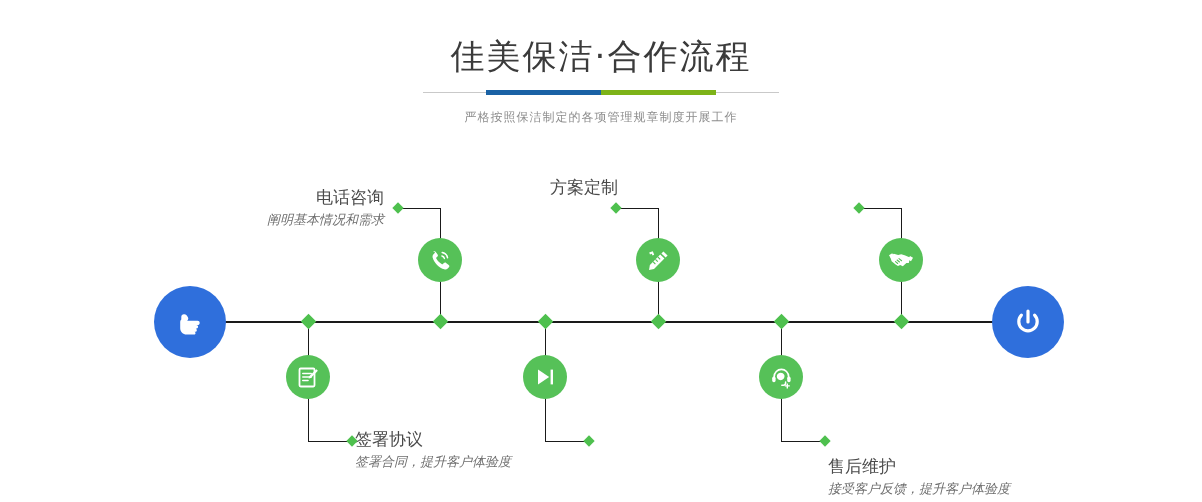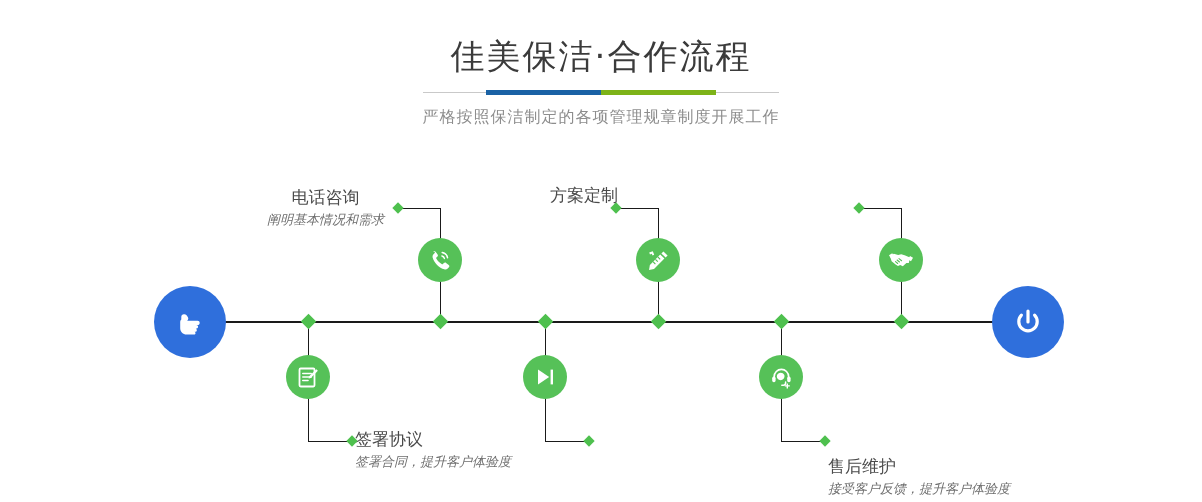--- a/index.html
+++ b/index.html
@@ -61,21 +61,21 @@
   }
   #divider-green {
     position: absolute;
     left: 178px;
     top: 0px;
     width: 115px;
     height: 5px;
     background: #7db318;
   }
   #sub-title {
-    font-size: 16px;
+    font-size: 12px;
     line-height: 22px;
     color: #8d8d8d;
     margin: 10px 0 0 0;
     letter-spacing: 1px;
   }
 
   
   #timeline {
     position: absolute;
     left: 0;
@@ -160,21 +160,21 @@
     white-space: nowrap;
   }
   .label-desc {
     font-size: 13px;
     line-height: 20px;
     color: #6e6e6e;
     white-space: nowrap;
     margin-top: 2px;
     font-style: italic;
   }
-  .label-top { text-align: center; }
+  .label-top { text-align: right; }
   .label-bottom { text-align: left; }
 
   .icon-svg { display: block; }
 </style>
 </head>
 <body>
 
 <div id="page">
 
   <div id="header">
@@ -254,21 +254,21 @@
     <div class="node-icon" style="left:636px; top:238px;">
       <span>
         <svg class="icon-svg" width="25" height="25" viewBox="0 0 25 25">
           <path fill="#ffffff" d="M17.4 3.4l4.2 4.2-2.0 2.0-4.2-4.2z"></path>
           <path fill="#ffffff" d="M14.2 6.4l4.2 4.2L8.0 21.0l-5.0.9.9-5.0z"></path>
           <path fill="none" stroke="#56c158" stroke-width="1.2" d="M11.8 8.9l2.4 2.4M9.4 11.3l2.4 2.4M7.0 13.7l2.4 2.4"></path>
           <path fill="#ffffff" d="M3.2 4.6l3.6-1.4 1.4 3.6-1.7.7-.7-1.8-1.8.7z"></path>
         </svg>
       </span>
     </div>
-    <div class="label-block label-top" style="right:584px; top:184px;">
+    <div class="label-block label-top" style="right:584px; top:176px;">
       <div class="label-title">方案定制</div>
     </div>
 
     <div class="diamond" style="left:540px; top:316px;"></div>
     <div class="v-line" style="left:545px; top:321px; height:120px;"></div>
     <div class="h-line" style="left:545px; top:441px; width:44px;"></div>
     <div class="tip-diamond" style="left:585px; top:437px;"></div>
     <div class="node-icon" style="left:523px; top:355px;">
       <span>
         <svg class="icon-svg" width="24" height="24" viewBox="0 0 24 24">

